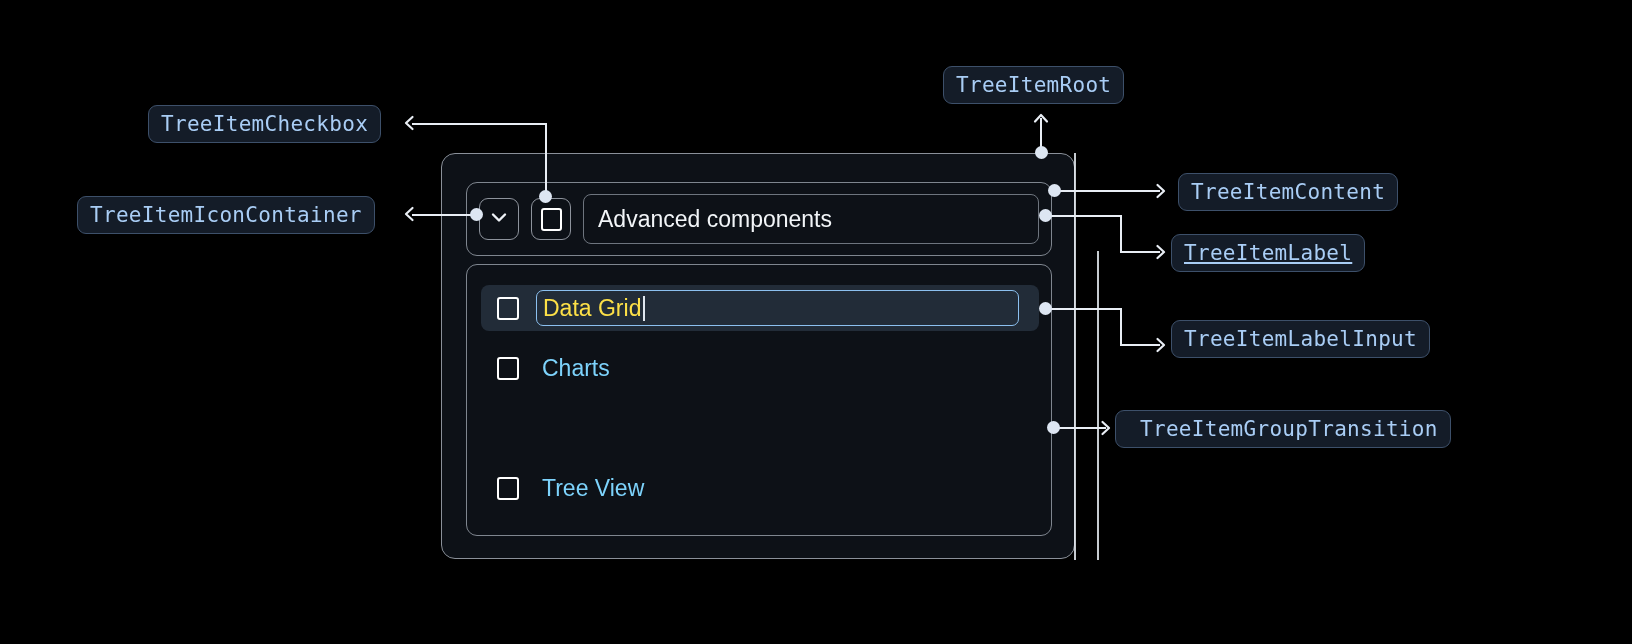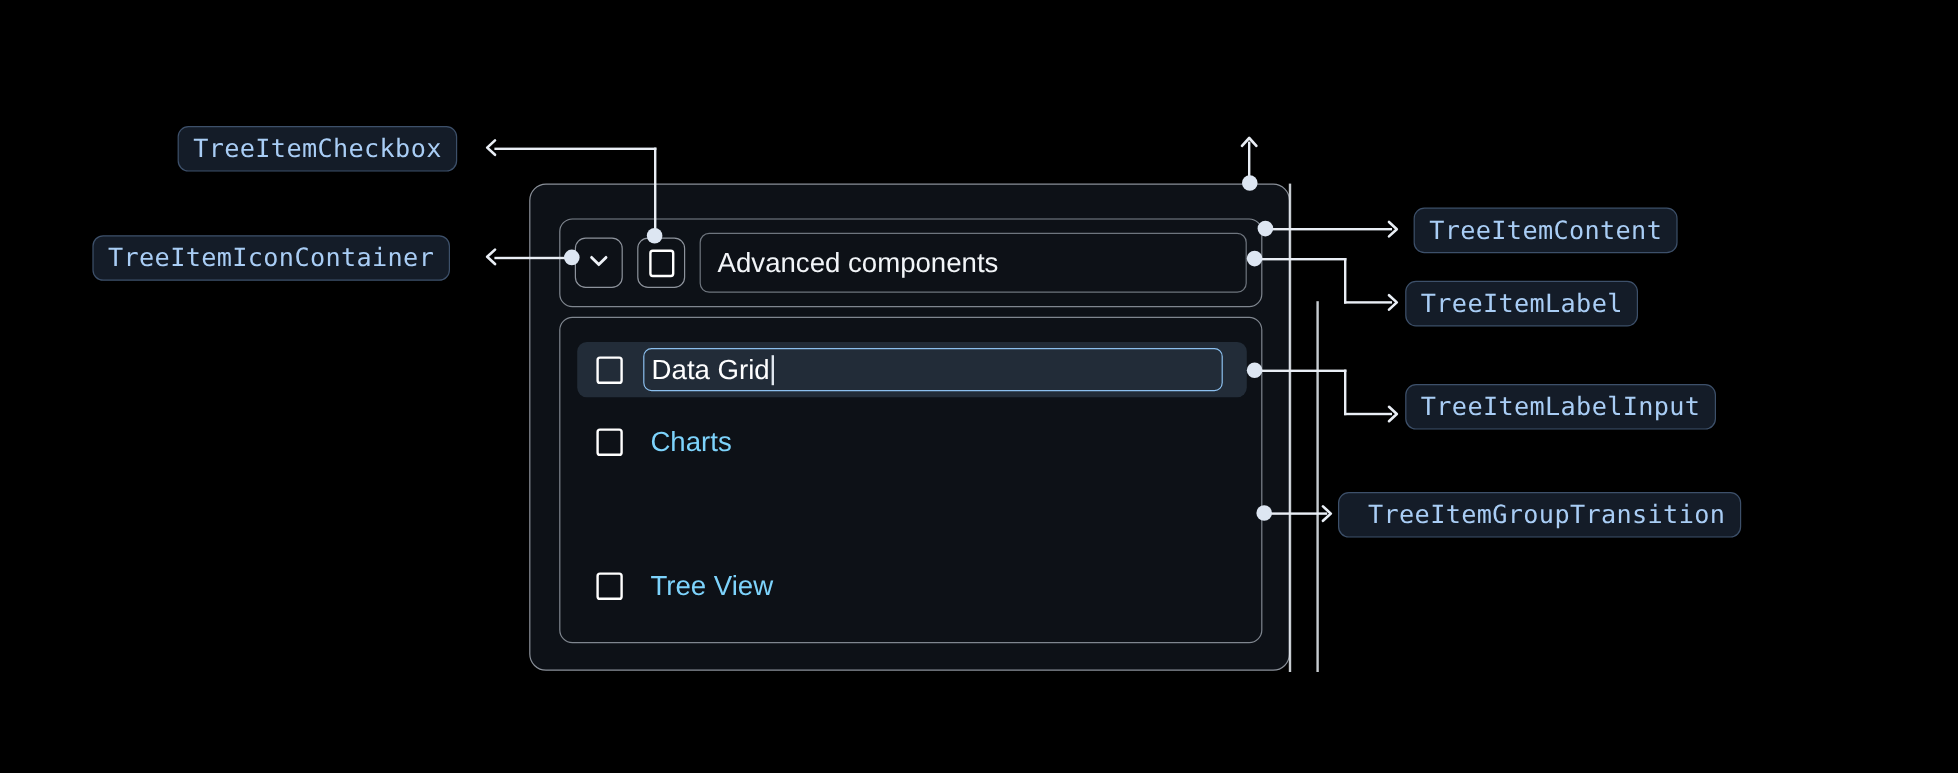--- a/index.html
+++ b/index.html
@@ -176,21 +176,21 @@
     margin-left: 17px;
     flex: 1 1 auto;
     height: 36px;
     box-sizing: border-box;
     background: transparent;
     border: 1.6px solid #8cc0ef;
     border-radius: 7px;
     display: flex;
     align-items: center;
     padding-left: 6px;
-    color: #ffffff;
+    color: #fde047;
     font-size: 23px;
     margin-right: 20px;
   }
   .caret {
     display: inline-block;
     width: 1.5px;
     height: 25px;
     background: #dfe6ee;
     margin-left: 2px;
   }
@@ -310,26 +310,29 @@
   <div class="conn v" style="left:1074px; top:153px; height:407px; opacity:0.85;"></div>
 
   <div class="chip" style="left:77px; top:196px;">
     <span>TreeItemIconContainer</span>
   </div>
 
   <div class="chip" style="left:148px; top:105px;">
     <span>TreeItemCheckbox</span>
   </div>
 
+  <div class="chip" style="left:943px; top:66px;">
+    <span>TreeItemRoot</span>
+  </div>
 
   <div class="chip" style="left:1131px; top:173px;margin-left:47px;">
     <span>TreeItemContent</span>
   </div>
 
-  <div class="chip" style="left:1171px; top:234px;">
+  <div class="chip" style="left:1171px; top:234px;text-decoration:underline;">
     <span>TreeItemLabel</span>
   </div>
 
   <div class="chip" style="left:1171px; top:320px;">
     <span>TreeItemLabelInput</span>
   </div>
 
   <div class="chip" style="left:1115px; top:410px;padding-left:24px;">
     <span>TreeItemGroupTransition</span>
   </div>

